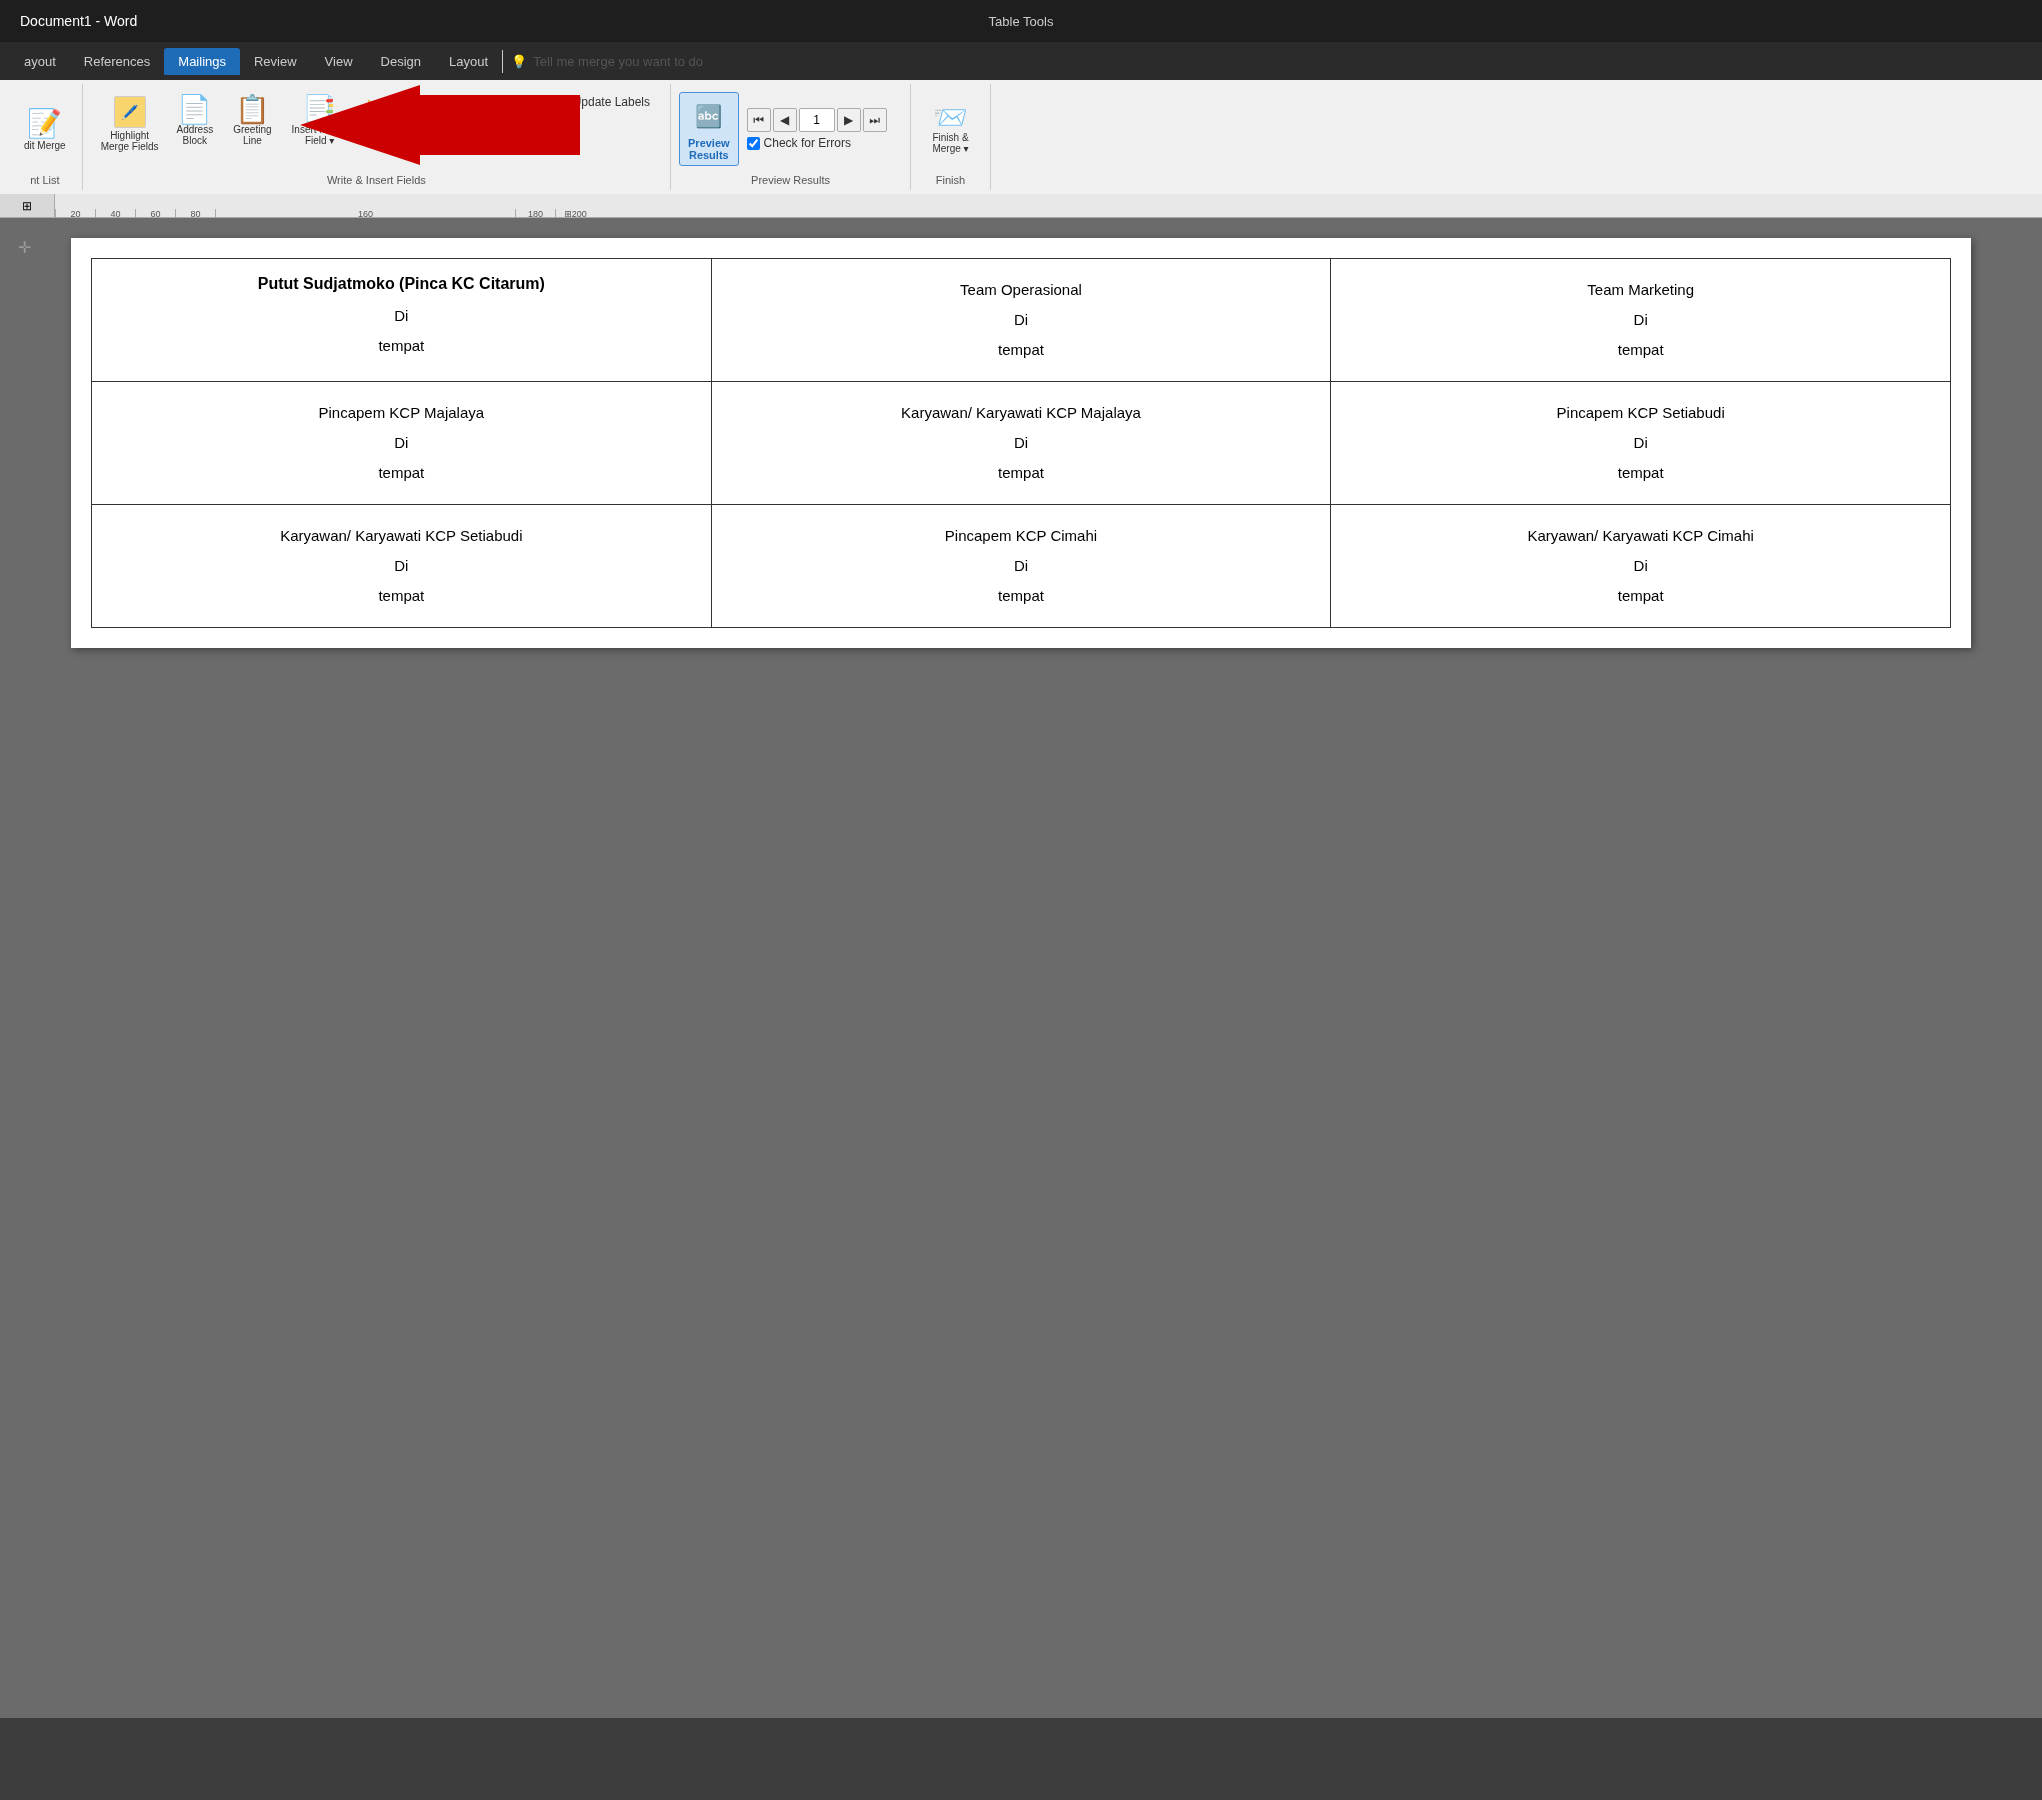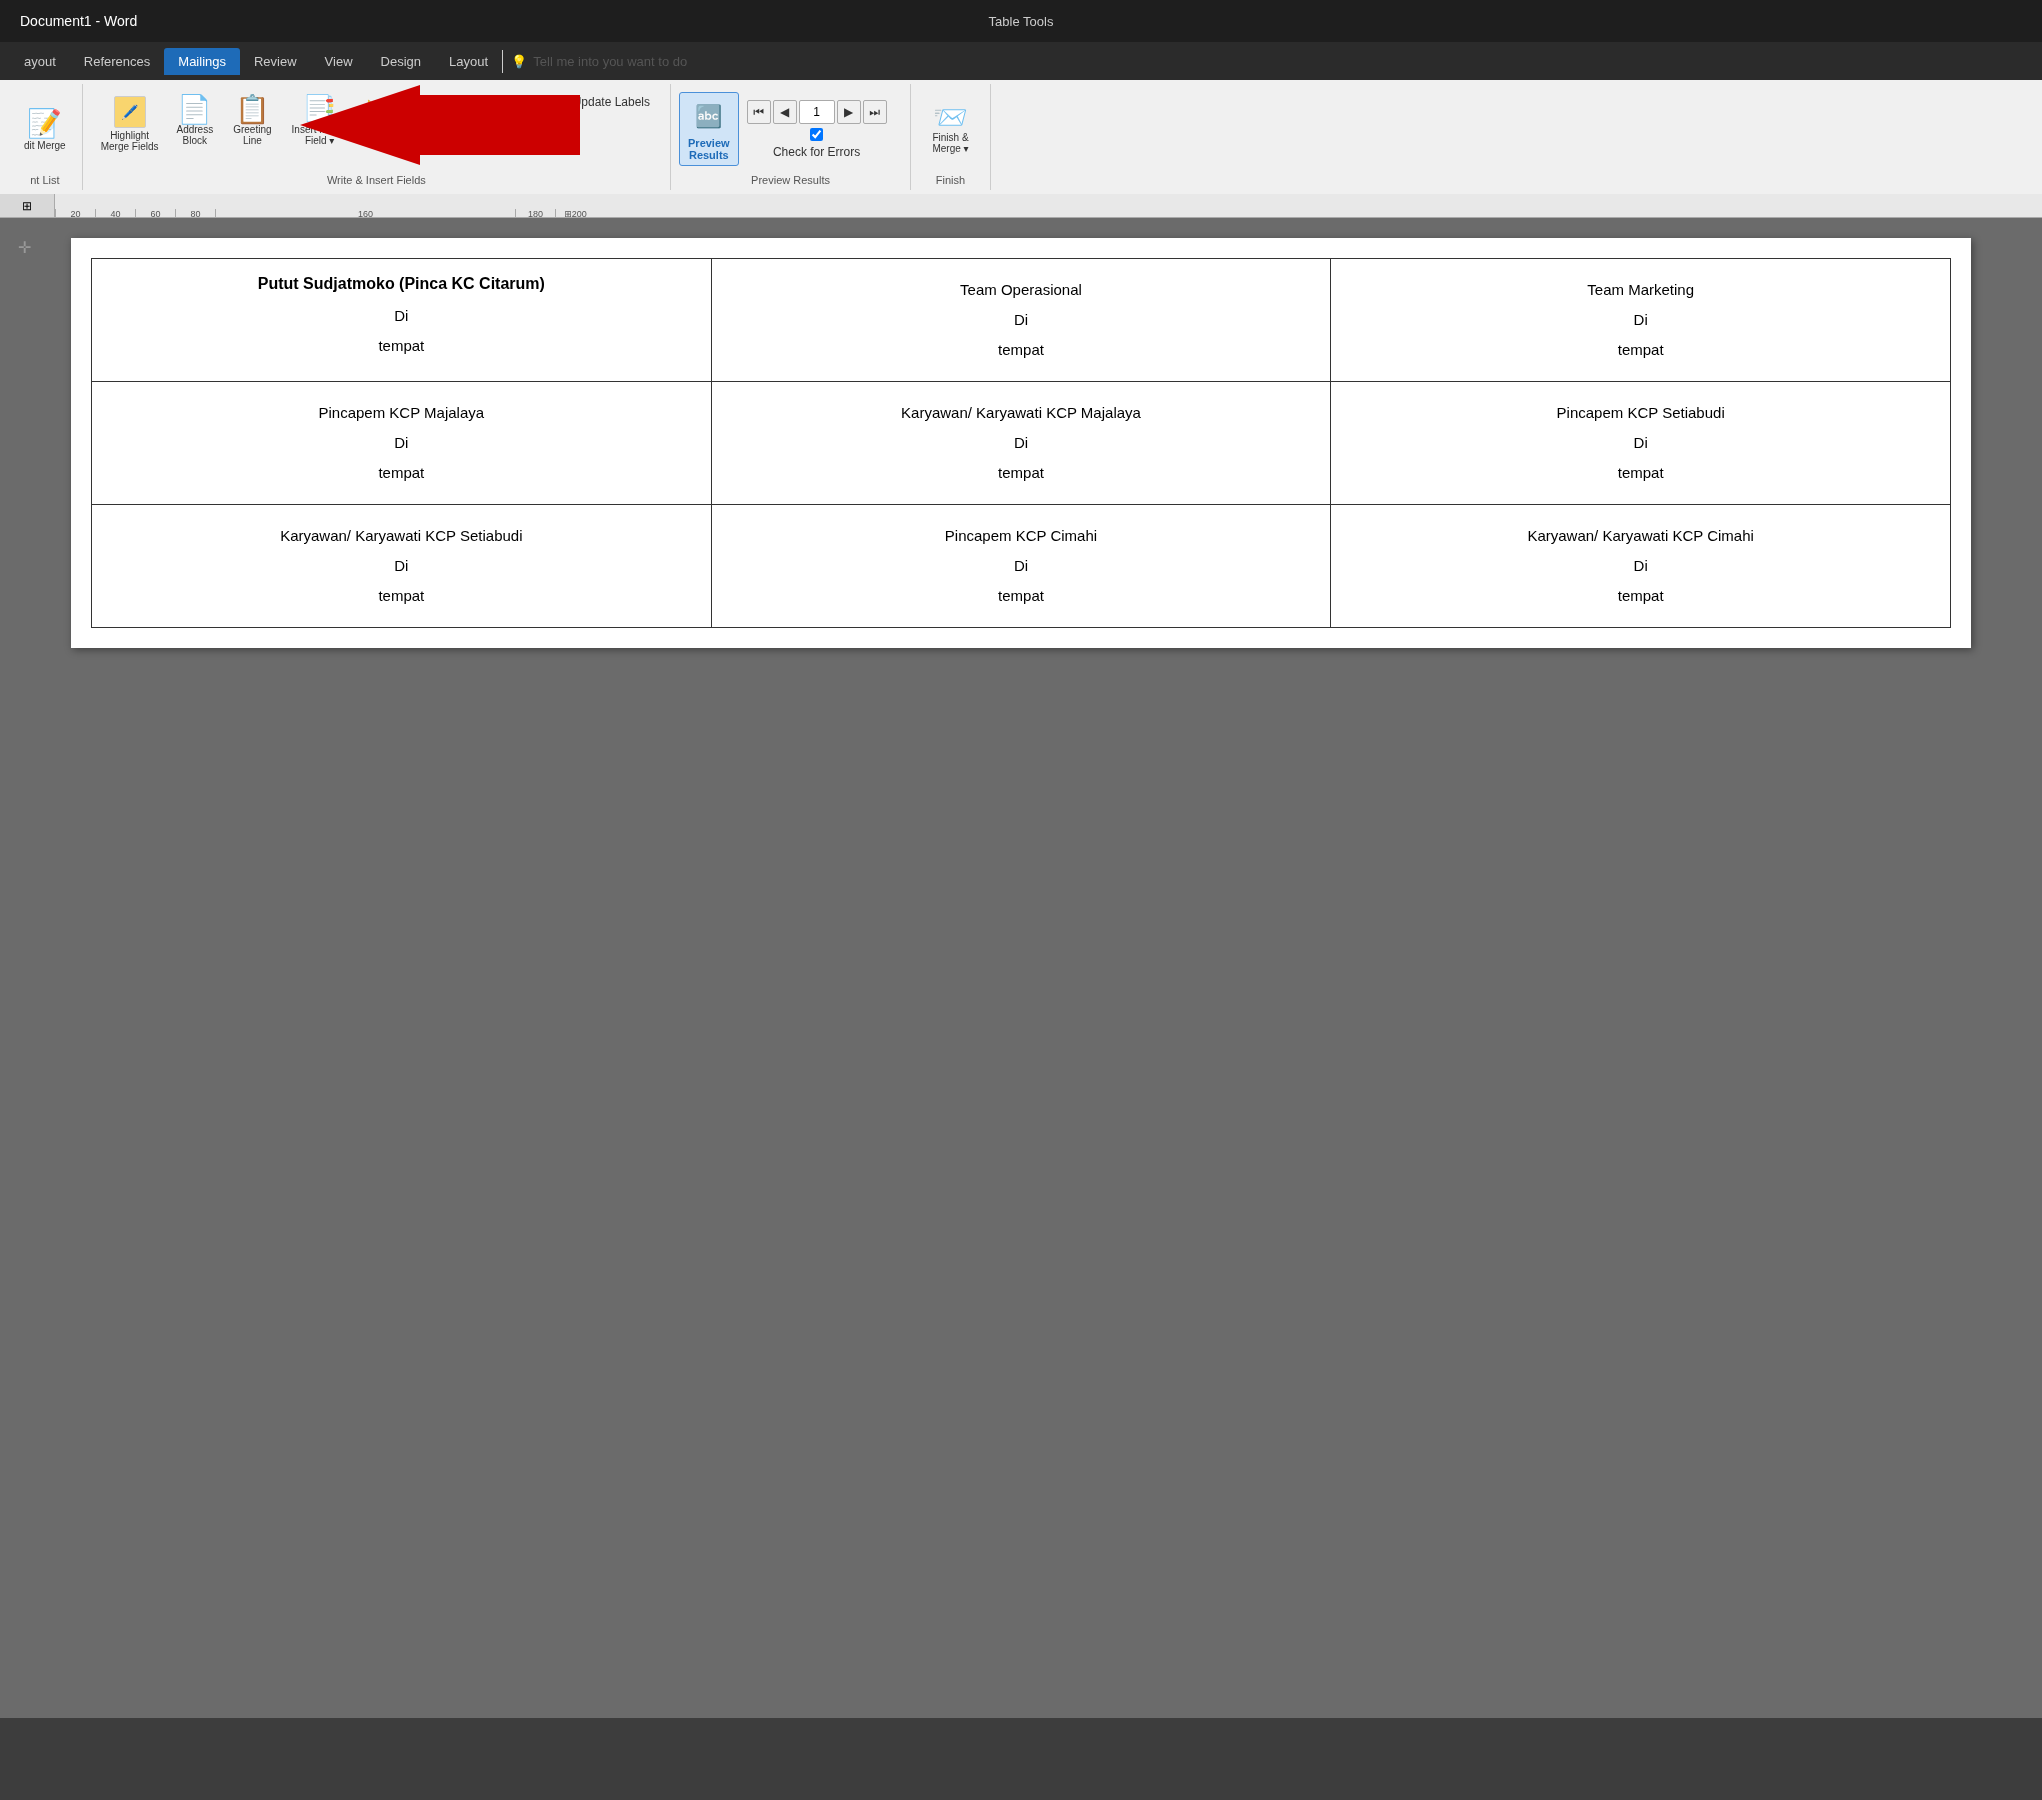--- a/index.html
+++ b/index.html
@@ -357,21 +357,21 @@
   <div class="ribbon-tab">ayout</div>
   <div class="ribbon-tab">References</div>
   <div class="ribbon-tab active">Mailings</div>
   <div class="ribbon-tab">Review</div>
   <div class="ribbon-tab">View</div>
   <div class="ribbon-tab">Design</div>
   <div class="ribbon-tab">Layout</div>
 
   <div class="tell-me-bar" style="margin-left:auto;">
     <span>💡</span>
-    <span>Tell me into you want to do</span>
+    <span>Tell me merge you want to do</span>
   </div>
 </div>
 
 <div class="ribbon-content" style="position:relative;">
 
   <div class="ribbon-group" style="min-width:70px;">
     <div class="ribbon-buttons" style="flex-direction:column; align-items:center; justify-content:center; gap:2px;">
       <div style="display:flex;flex-direction:column;align-items:center;cursor:pointer;padding:4px;">
         <span style="font-size:28px;">📝</span>
         <span style="font-size:10px;color:#333;text-align:center;">dit
@@ -434,21 +434,21 @@
 
       <div style="display:flex;flex-direction:column;gap:4px;">
         <div class="nav-controls">
           <button class="nav-btn">⏮</button>
           <button class="nav-btn">◀</button>
           <input class="nav-input" value="1" style="">
           <button class="nav-btn">▶</button>
           <button class="nav-btn">⏭</button>
         </div>
 
-        <div style="display:flex;align-items:center;gap:4px;cursor:pointer;flex-direction:column;">
+        <div style="display:flex;align-items:center;gap:4px;cursor:pointer;">
           <input type="checkbox" checked="" style="">
           <span style="font-size:12px;color:#333;">Check for Errors</span>
         </div>
       </div>
     </div>
     <div class="ribbon-group-label">Preview Results</div>
   </div>
 
   <div class="ribbon-group" style="min-width:80px;">
     <div class="finish-merge-btn" style="flex:1;justify-content:center;">

